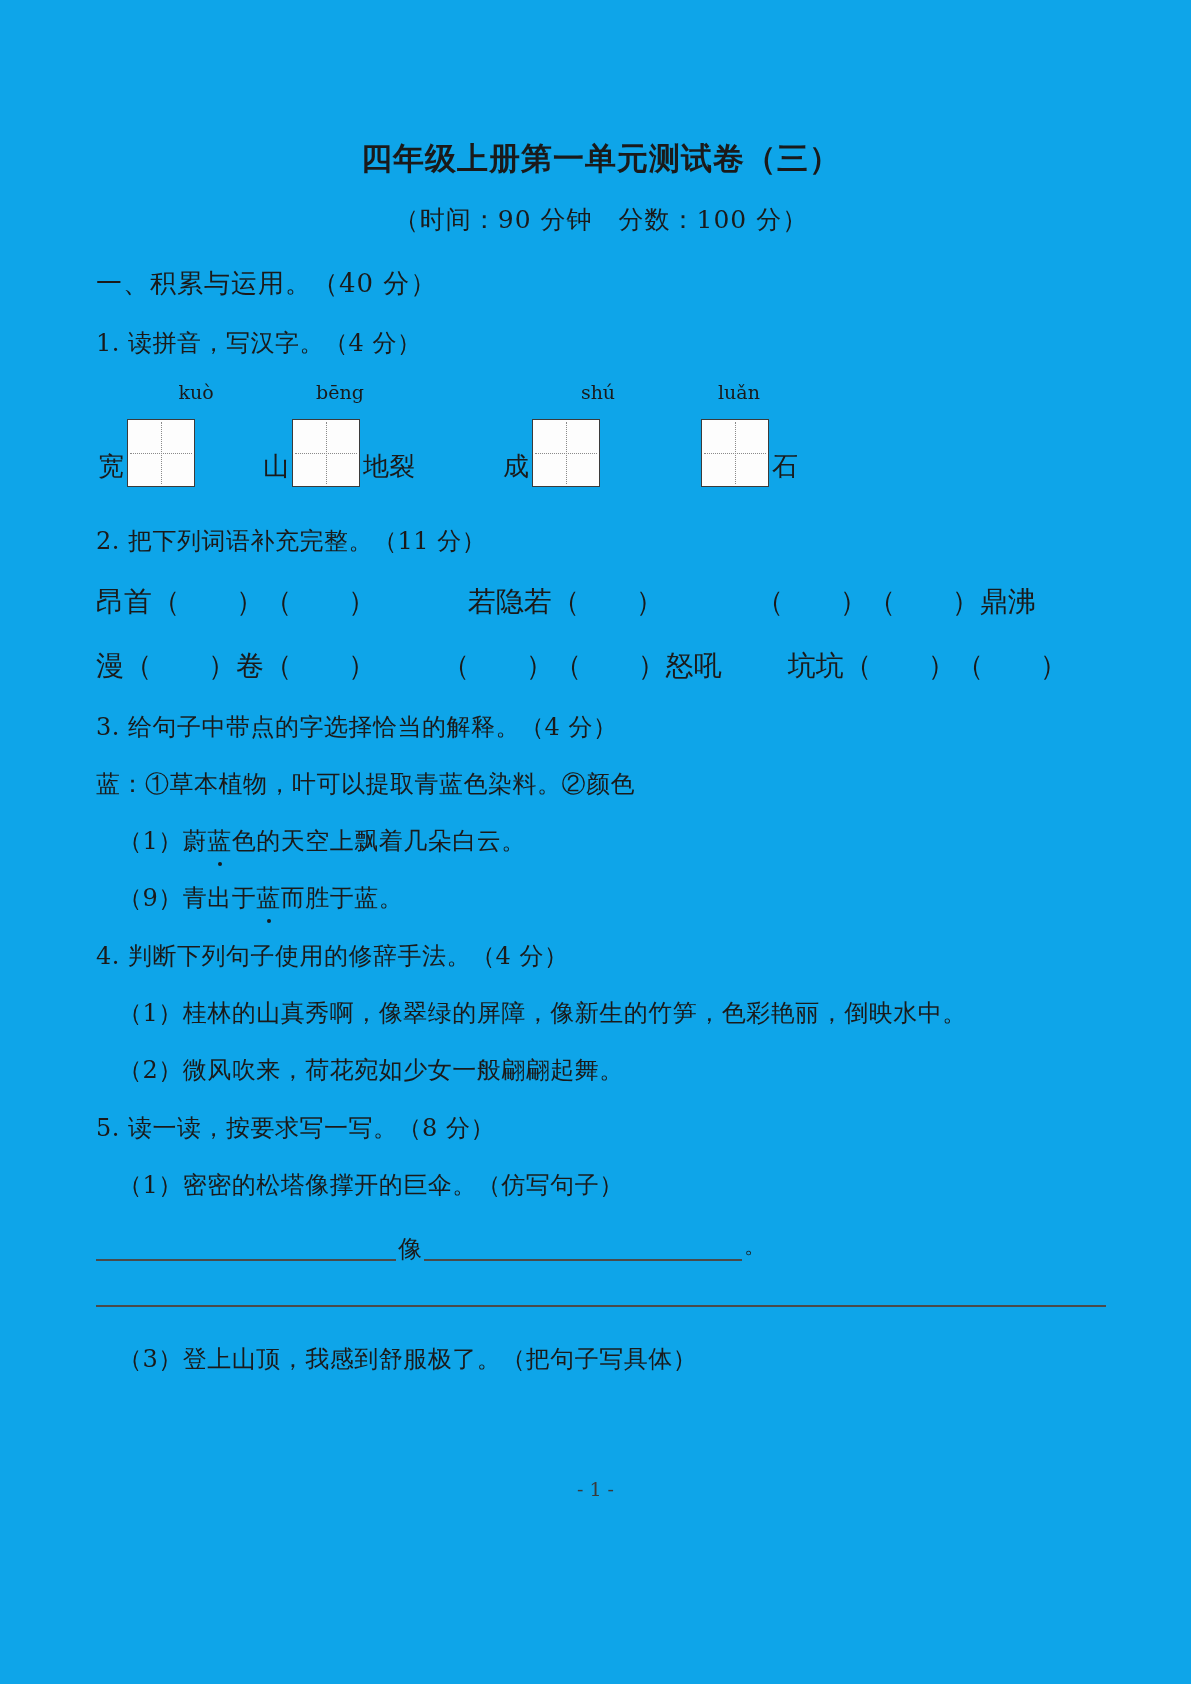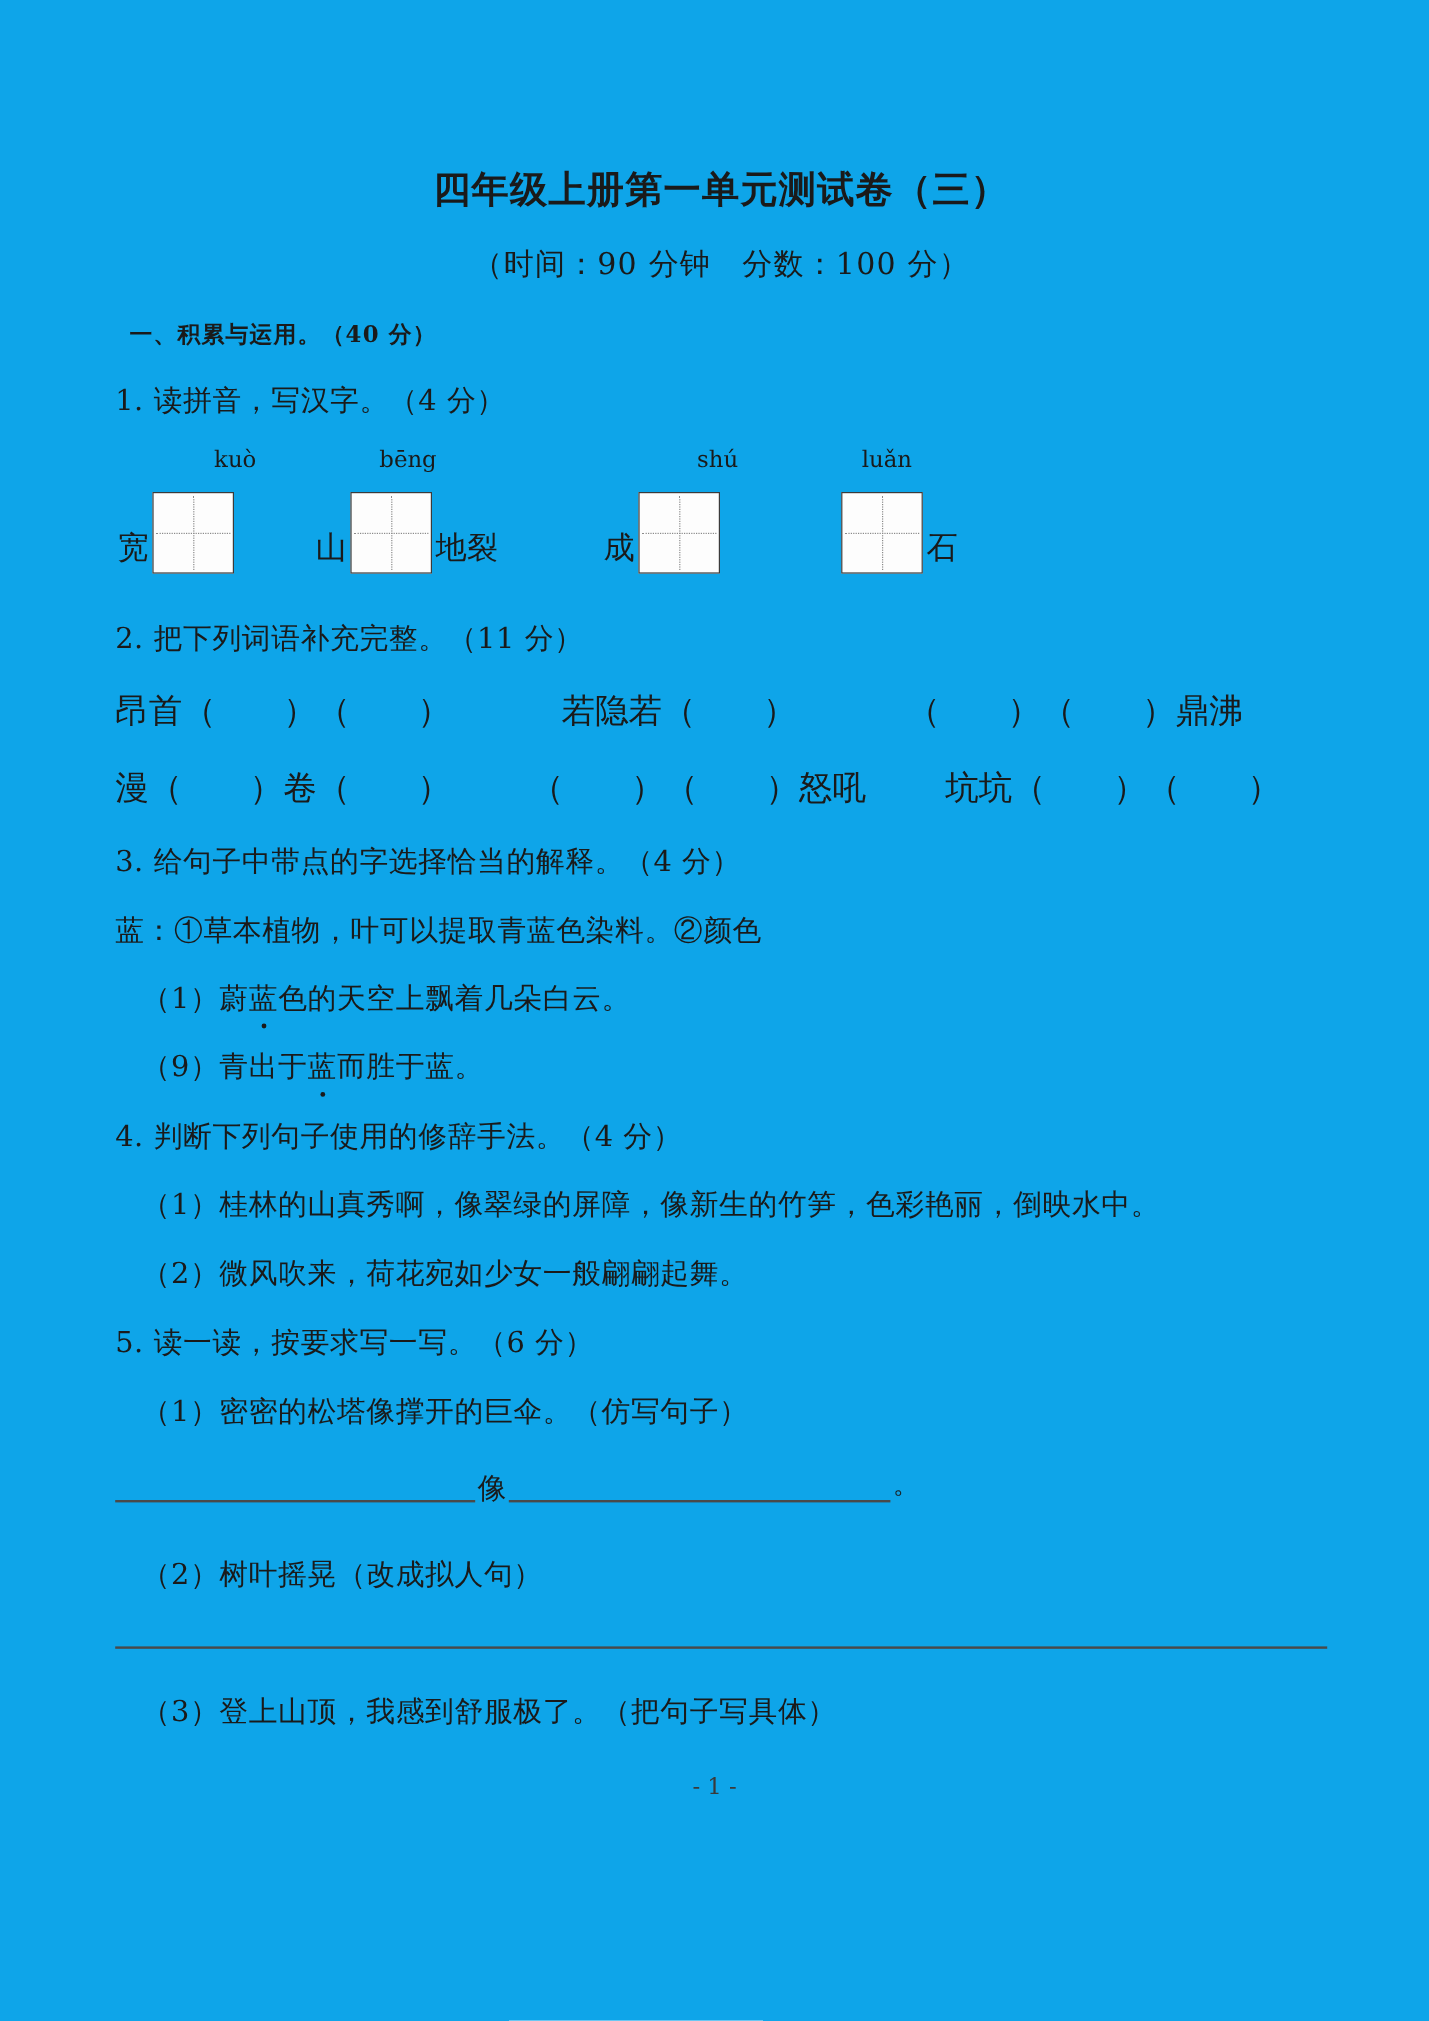--- a/index.html
+++ b/index.html
@@ -39,25 +39,24 @@
   }
   .doc-subtitle {
     text-align: center;
     font-size: 25px;
     margin-top: 26px;
     letter-spacing: 1px;
   }
 
   
   .sec-head {
-    font-size: 19px;
-    font-weight: bold;
+    font-size: 26px;
+    font-weight: normal;
     margin-top: 30px;
     letter-spacing: 1px;
-    margin-left: 12px;
   }
   .q-head {
     font-size: 24px;
     margin-top: 26px;
     letter-spacing: 0.5px;
   }
   .q-line {
     font-size: 24px;
     margin-top: 25px;
     letter-spacing: 0.5px;
@@ -253,31 +252,30 @@
     </div>
 
     <div class="q-line indent">
       <span>（9）青出于</span><span class="dotchar">蓝</span><span>而胜于蓝。</span>
     </div>
 
     <div class="q-head">4. 判断下列句子使用的修辞手法。（4 分）</div>
     <div class="q-line indent">（1）桂林的山真秀啊，像翠绿的屏障，像新生的竹笋，色彩艳丽，倒映水中。</div>
     <div class="q-line indent">（2）微风吹来，荷花宛如少女一般翩翩起舞。</div>
 
-    <div class="q-head">5. 读一读，按要求写一写。（6 分）</div>
+    <div class="q-head">5. 读一读，按要求写一写。（8 分）</div>
     <div class="q-line indent">（1）密密的松塔像撑开的巨伞。（仿写句子）</div>
 
     <div class="blank-row">
       <span class="rule r1"></span>
       <span class="mid-char">像</span>
       <span class="rule r2"></span>
       <span class="end-period">。</span>
     </div>
 
-    <div class="q-line indent" style="margin-top:44px;">（2）树叶摇晃（改成拟人句）</div>
 
     <div class="full-rule"></div>
 
     <div class="q-line indent" style="margin-top:36px;">（3）登上山顶，我感到舒服极了。（把句子写具体）</div>
 
   </div>
 
   <div class="footer">- 1 -</div>
 </div>
 

